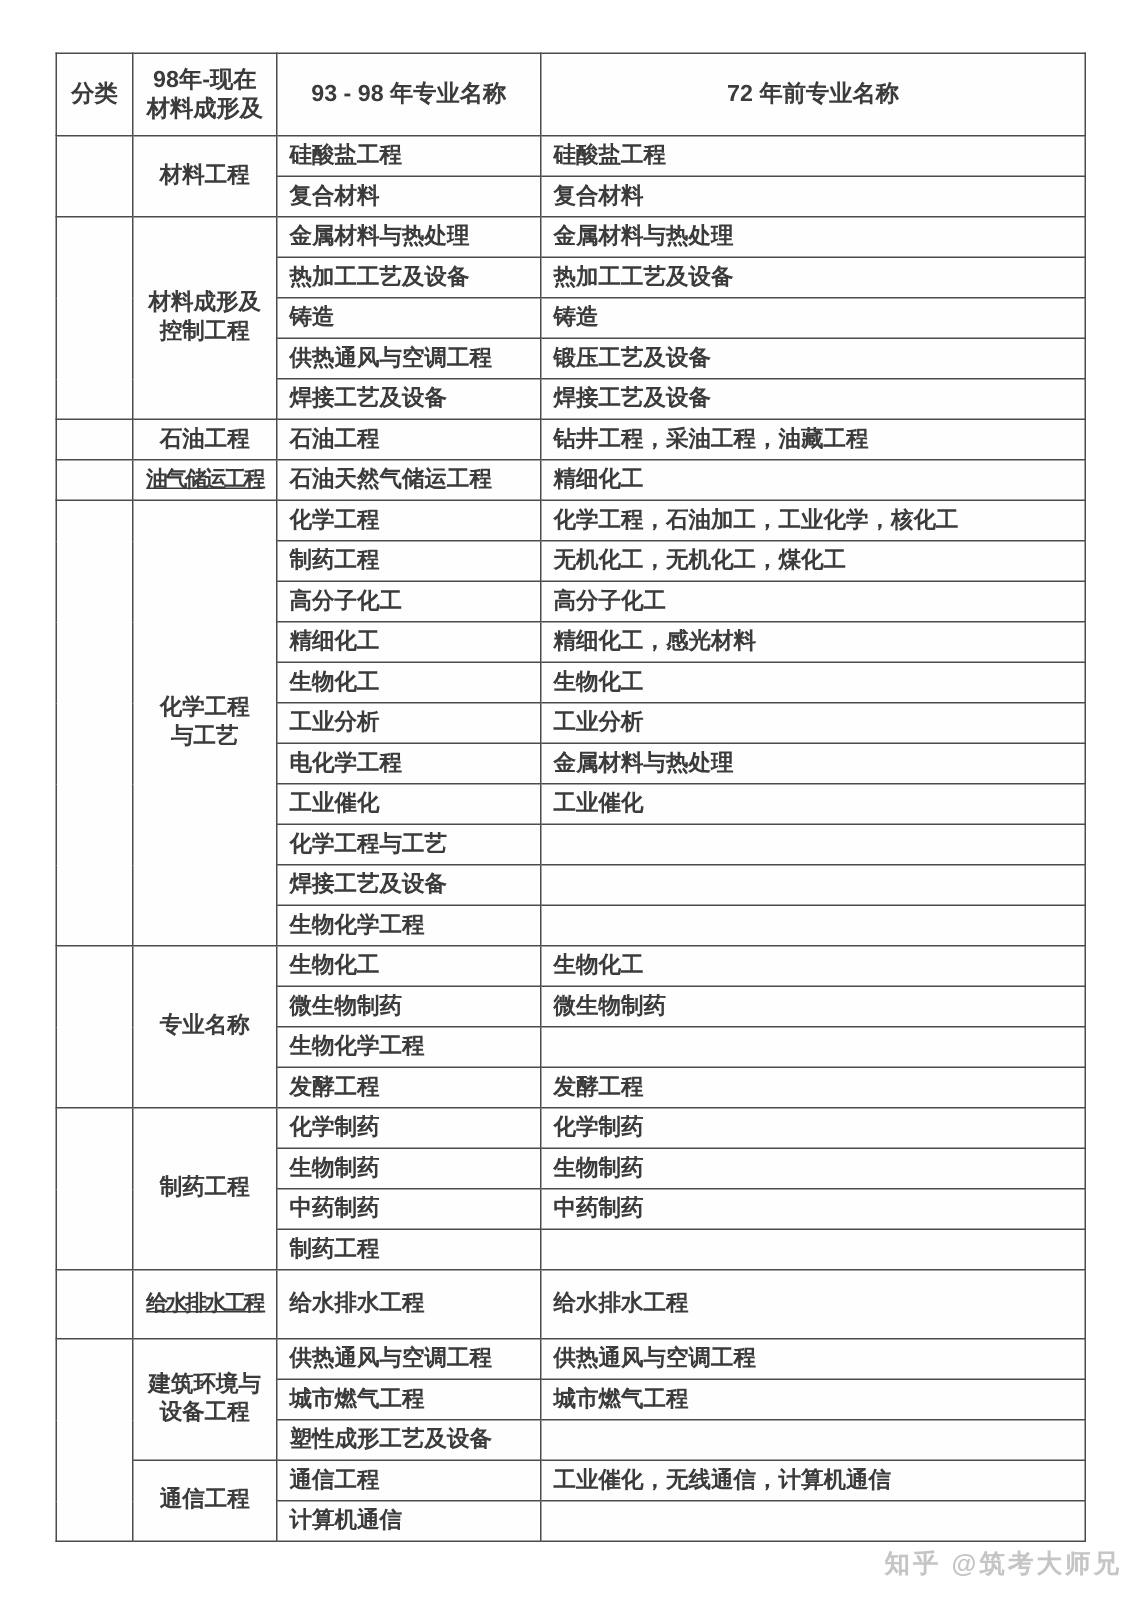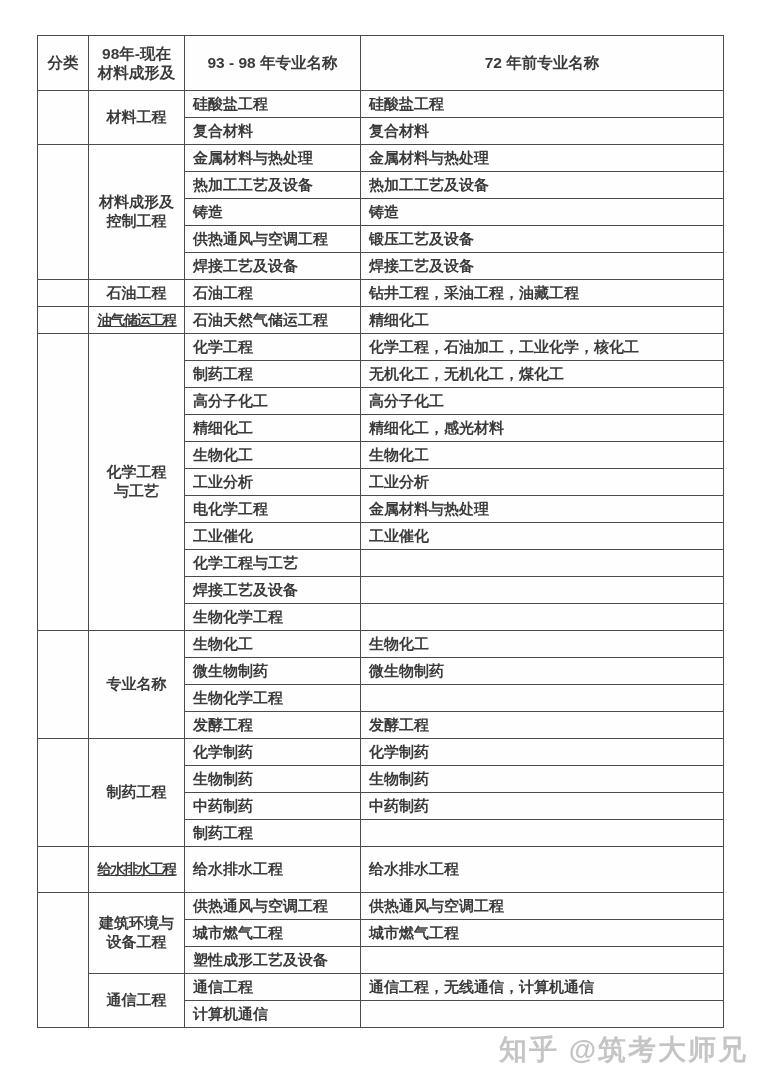--- a/index.html
+++ b/index.html
@@ -53,21 +53,21 @@
   }
   td.val{
     text-align:left;
     padding:0 8px;
     white-space:nowrap;
   }
   .watermark{
     position:absolute;
     top:1031px;
     right:16px;
-    font-size:28px;
+    font-size:17px;
     font-weight:600;
     color:#c5c5c5;
     letter-spacing:2px;
     white-space:nowrap;
     z-index:5;
   }
 </style>
 </head>
 <body>
 
@@ -234,21 +234,21 @@
           <td class="val">城市燃气工程</td>
           <td class="val">城市燃气工程</td>
         </tr>
         <tr>
           <td class="val">塑性成形工艺及设备</td>
           <td class="val"></td>
         </tr>
         <tr>
           <td class="glabel" rowspan="2">通信工程</td>
           <td class="val">通信工程</td>
-          <td class="val">通信工程，无线通信，计算机通信</td>
+          <td class="val">工业催化，无线通信，计算机通信</td>
         </tr>
         <tr>
           <td class="val">计算机通信</td>
           <td class="val"></td>
         </tr>
       </tbody>
   </table>
 </div>
 
 <div class="watermark">知乎 @筑考大师兄</div>

